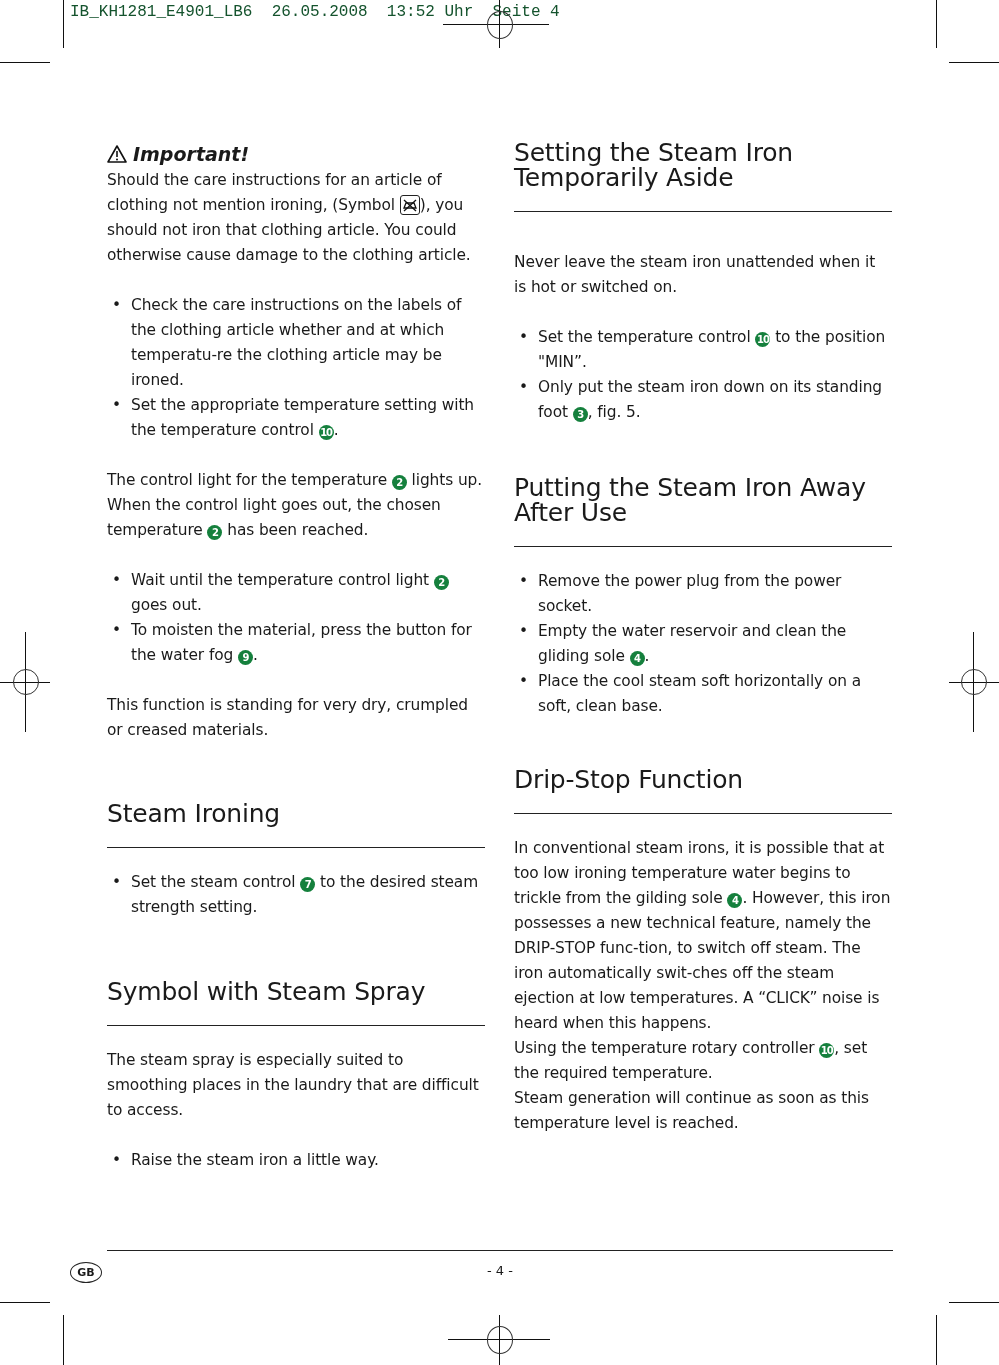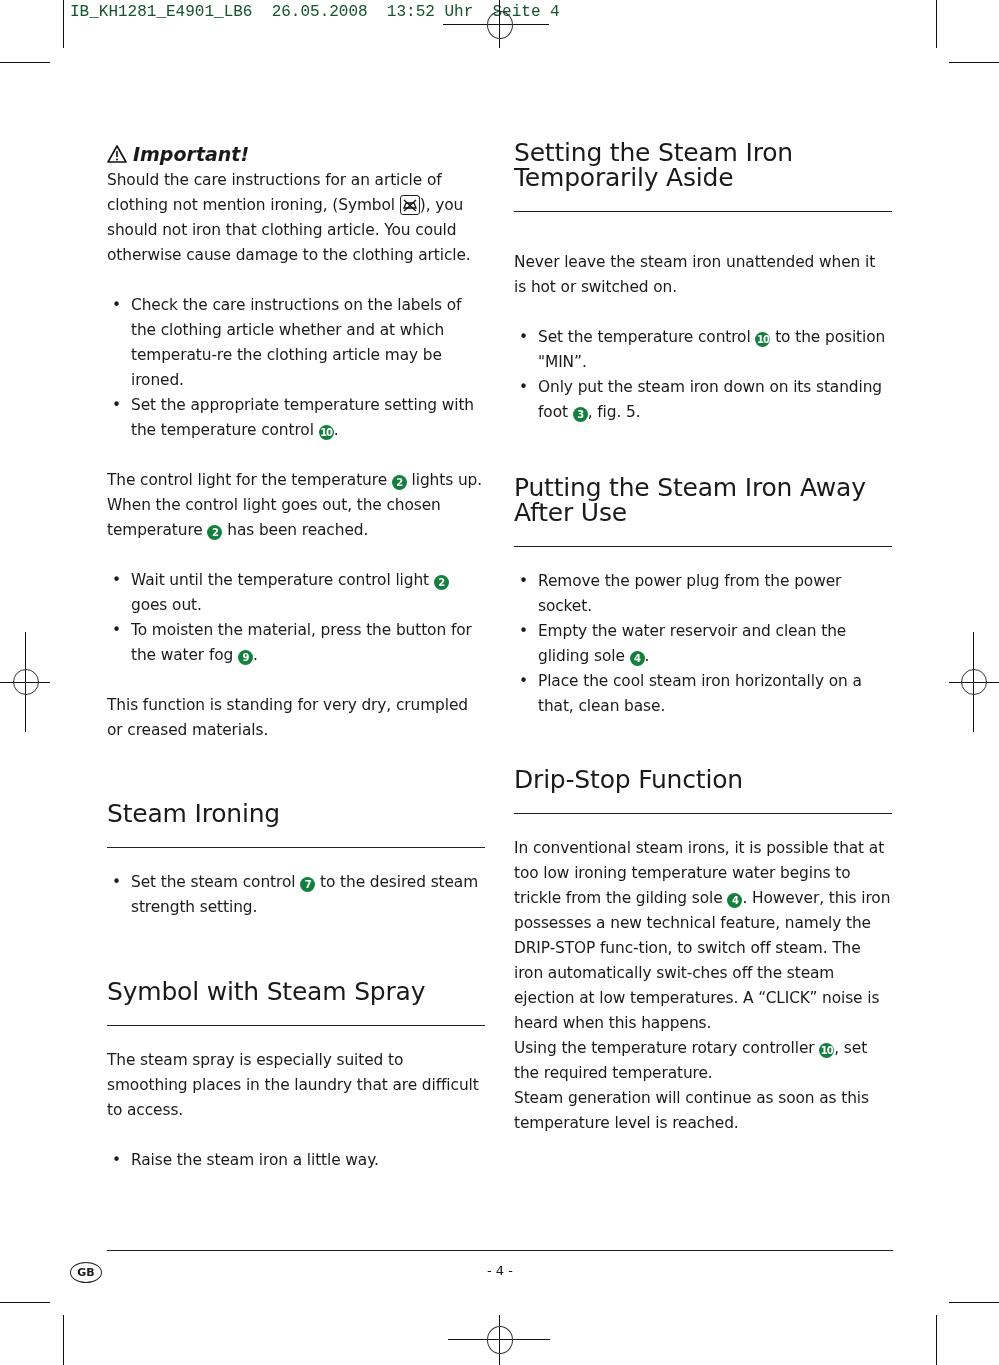--- a/index.html
+++ b/index.html
@@ -107,21 +107,21 @@
   <ul>
     <li><span>Set the temperature control </span><span class="num">10</span><span> to the position "MIN”.</span></li>
     <li><span>Only put the steam iron down on its standing foot </span><span class="num">3</span><span>, fig. 5.</span></li>
   </ul>
   <div style="height:50px"></div>
   <h2><span>Putting the Steam Iron Away</span><br><span>After Use</span></h2>
   <div style="height:22px"></div>
   <ul>
     <li><span>Remove the power plug from the power socket.</span></li>
     <li><span>Empty the water reservoir and clean the gliding sole </span><span class="num">4</span><span>.</span></li>
-    <li><span>Place the cool steam iron horizontally on a that, clean base.</span></li>
+    <li><span>Place the cool steam soft horizontally on a soft, clean base.</span></li>
   </ul>
   <div style="height:48px"></div>
   <h2>Drip-Stop Function</h2>
   <div style="height:22px"></div>
   <p><span>In conventional steam irons, it is possible that at too low ironing temperature water begins to trickle from the gilding sole </span><span class="num">4</span><span>. However, this iron possesses a new technical feature, namely the DRIP-STOP func-tion, to switch off steam. The iron automatically swit-ches off the steam ejection at low temperatures. A “CLICK” noise is heard when this happens.</span></p>
   <p><span>Using the temperature rotary controller </span><span class="num">10</span><span>, set the required temperature.</span></p>
   <p>Steam generation will continue as soon as this temperature level is reached.</p>
 </div>
 
 <div class="footer-line"></div>

